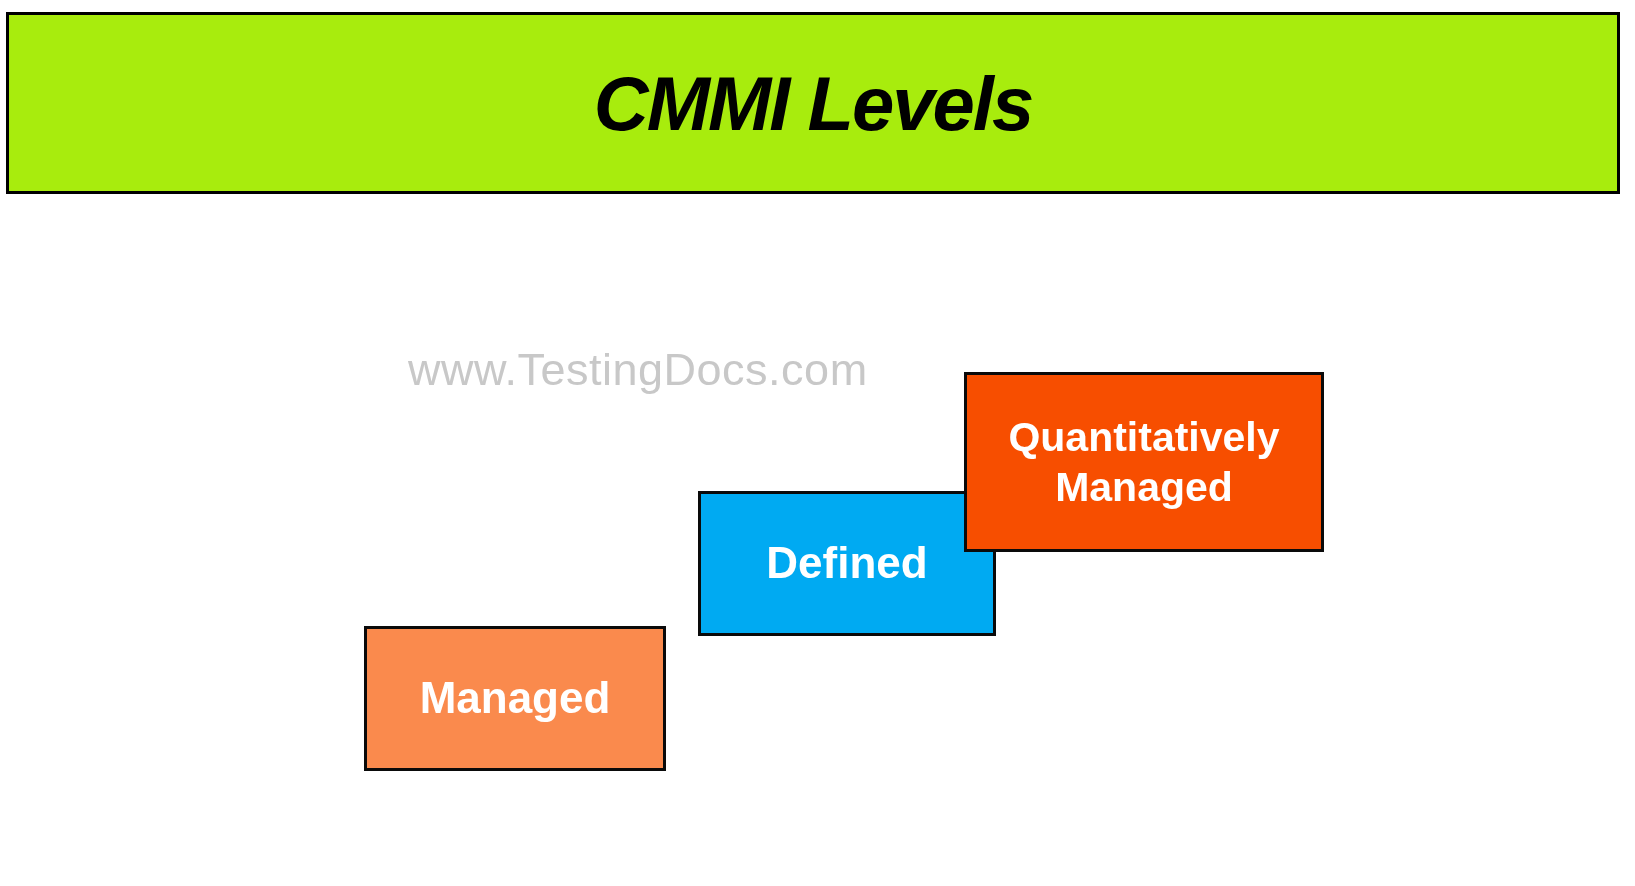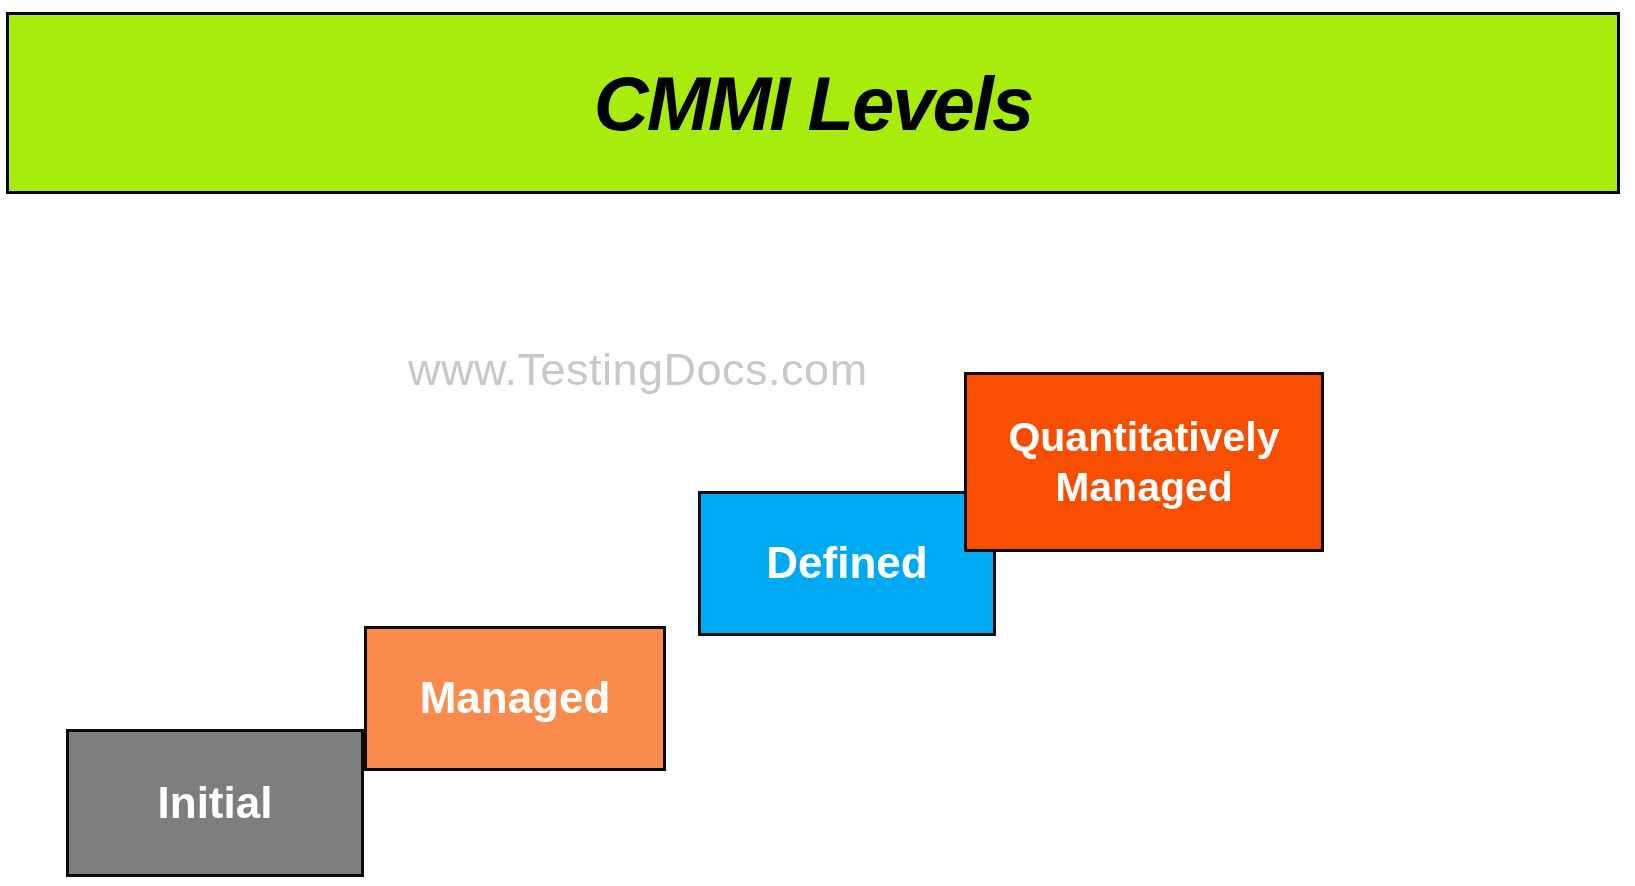--- a/index.html
+++ b/index.html
@@ -84,23 +84,20 @@
 <body>
 
 <div class="stage">
 
   <div class="title-bar" style="background-color: rgb(168, 236, 13); font-style: italic;">
     <span class="title-text" style="color: rgb(0, 0, 0);">CMMI Levels</span>
   </div>
 
   <div class="watermark" style="color: rgb(200, 200, 200);">www.TestingDocs.com</div>
 
-  <div class="level level-1" style="background-color: rgb(126, 126, 126);">
-    <span class="level-label">Initial</span>
-  </div>
 
   <div class="level level-2" style="background-color: rgb(250, 138, 77);">
     <span class="level-label">Managed</span>
   </div>
 
   <div class="level level-3" style="background-color: rgb(0, 170, 242);">
     <span class="level-label">Defined</span>
   </div>
 
   <div class="level level-4" style="background-color: rgb(247, 78, 0);">

